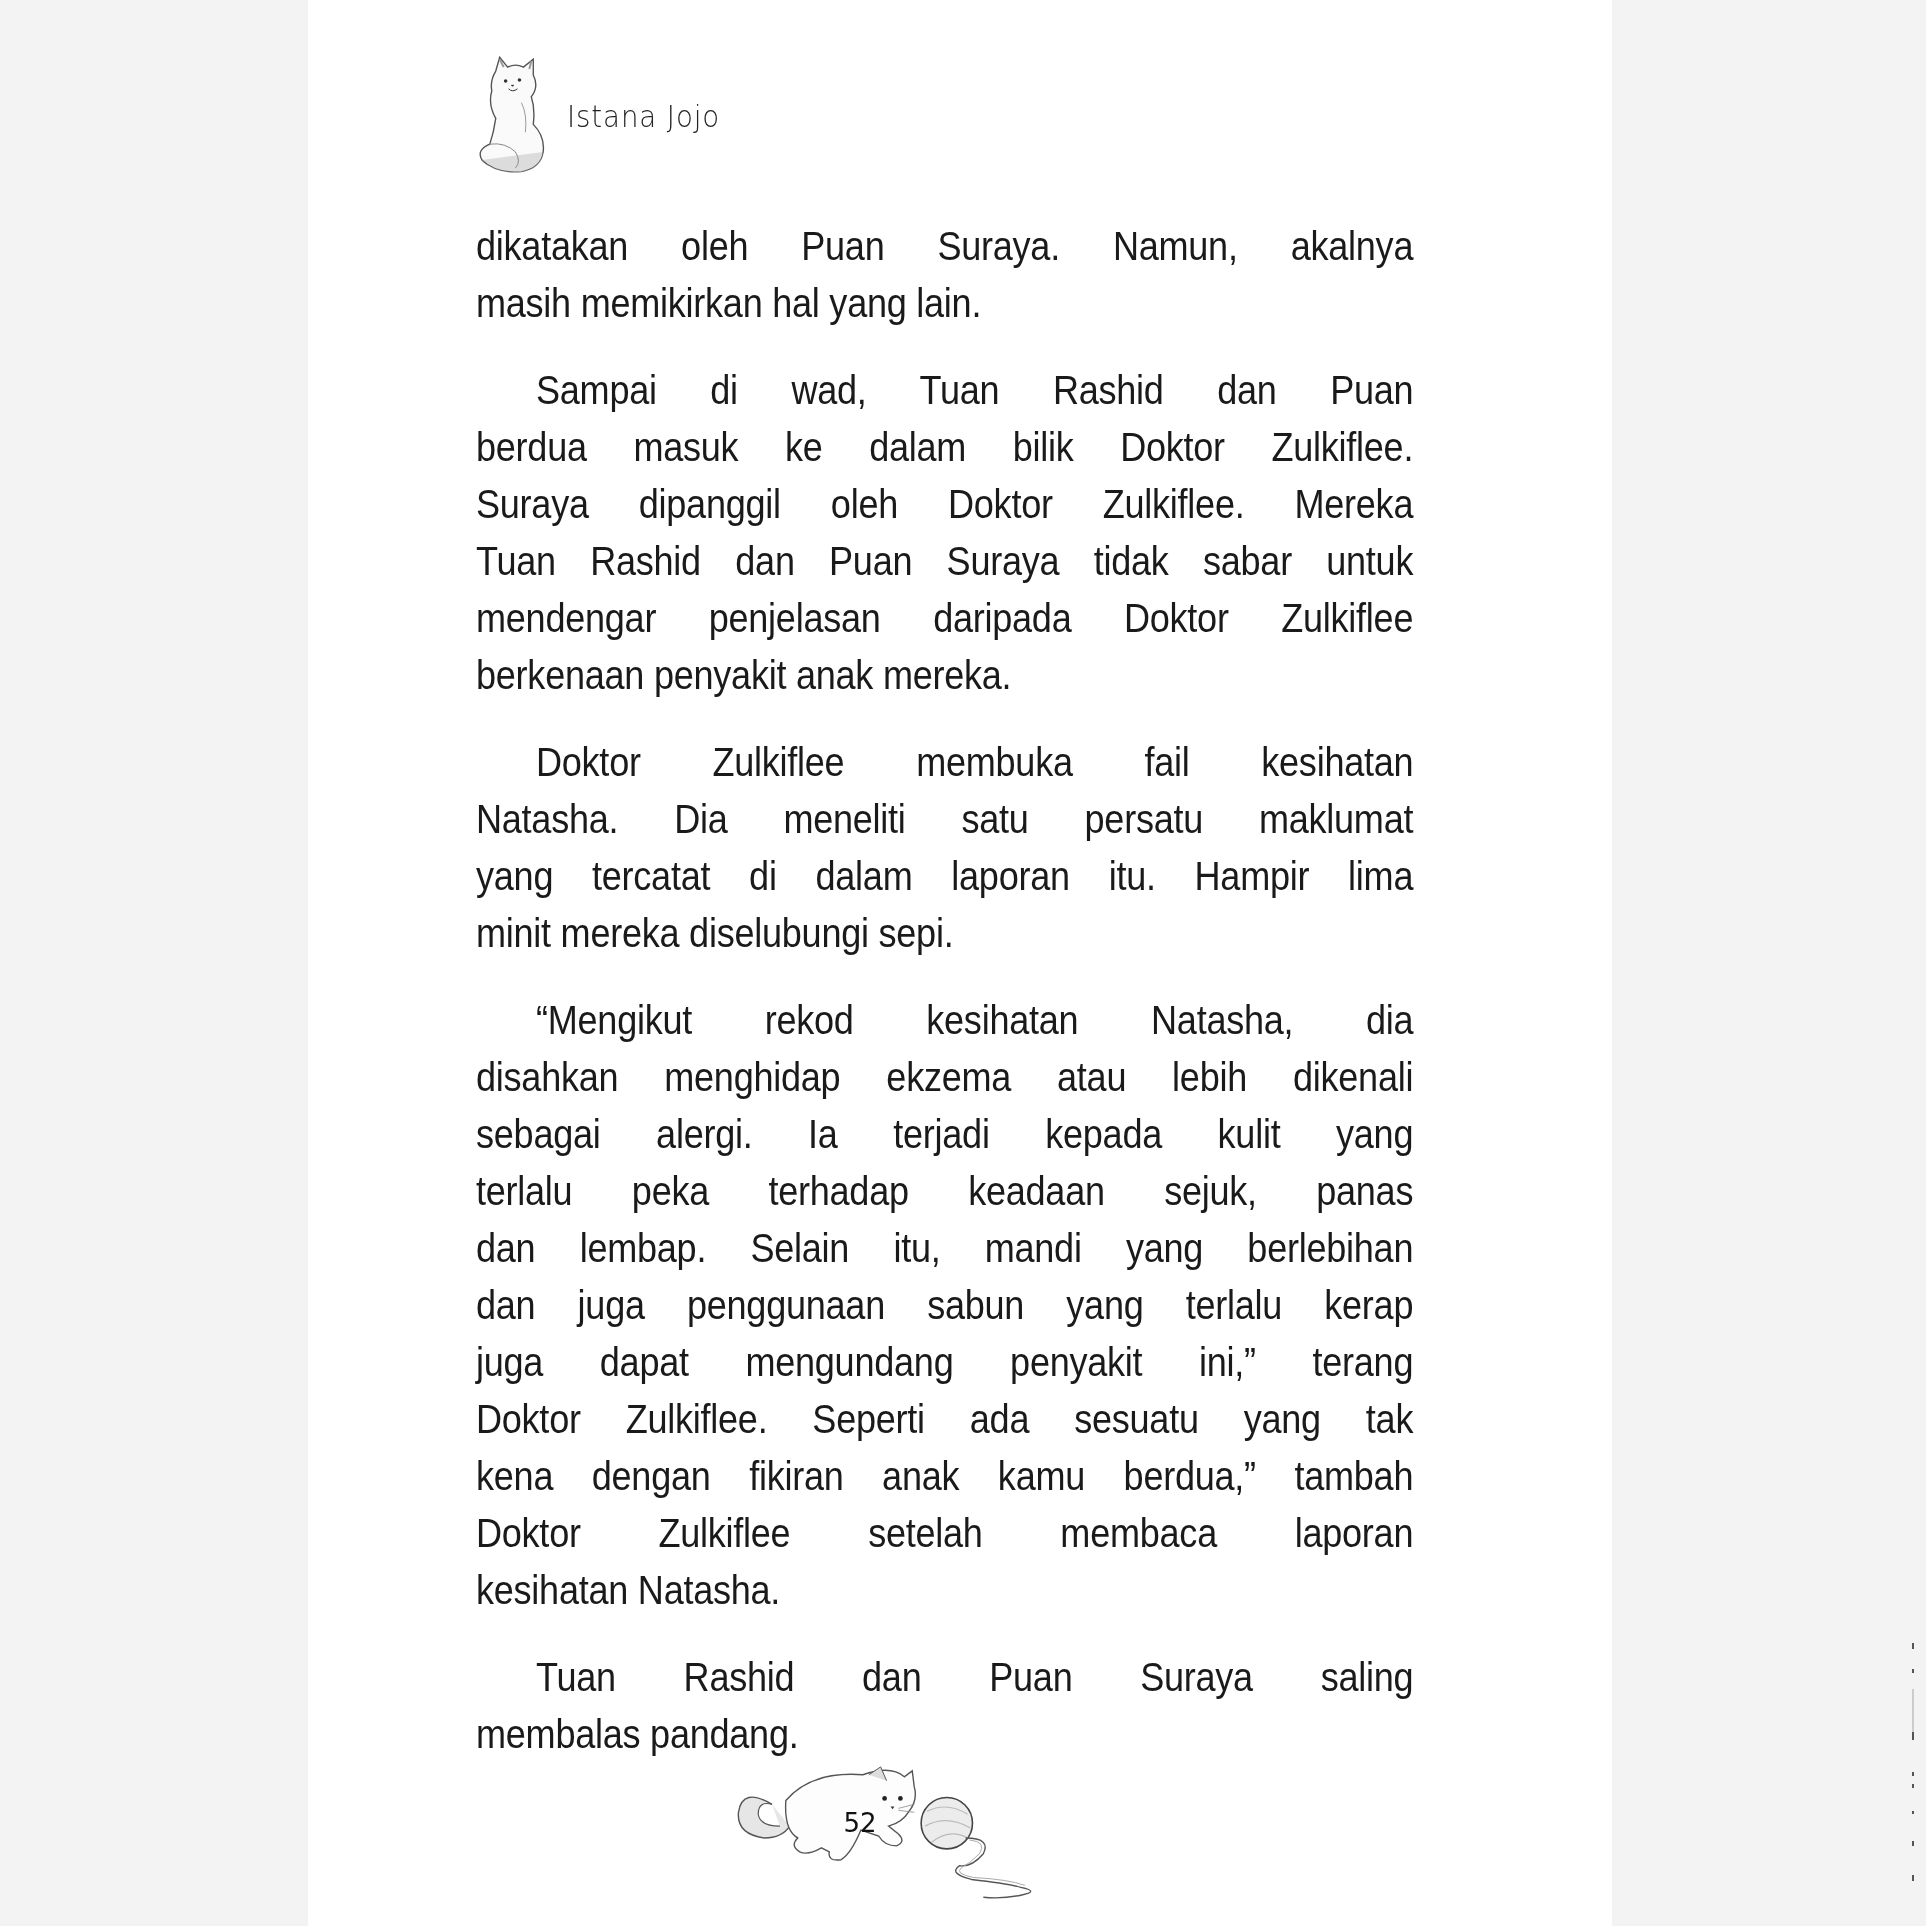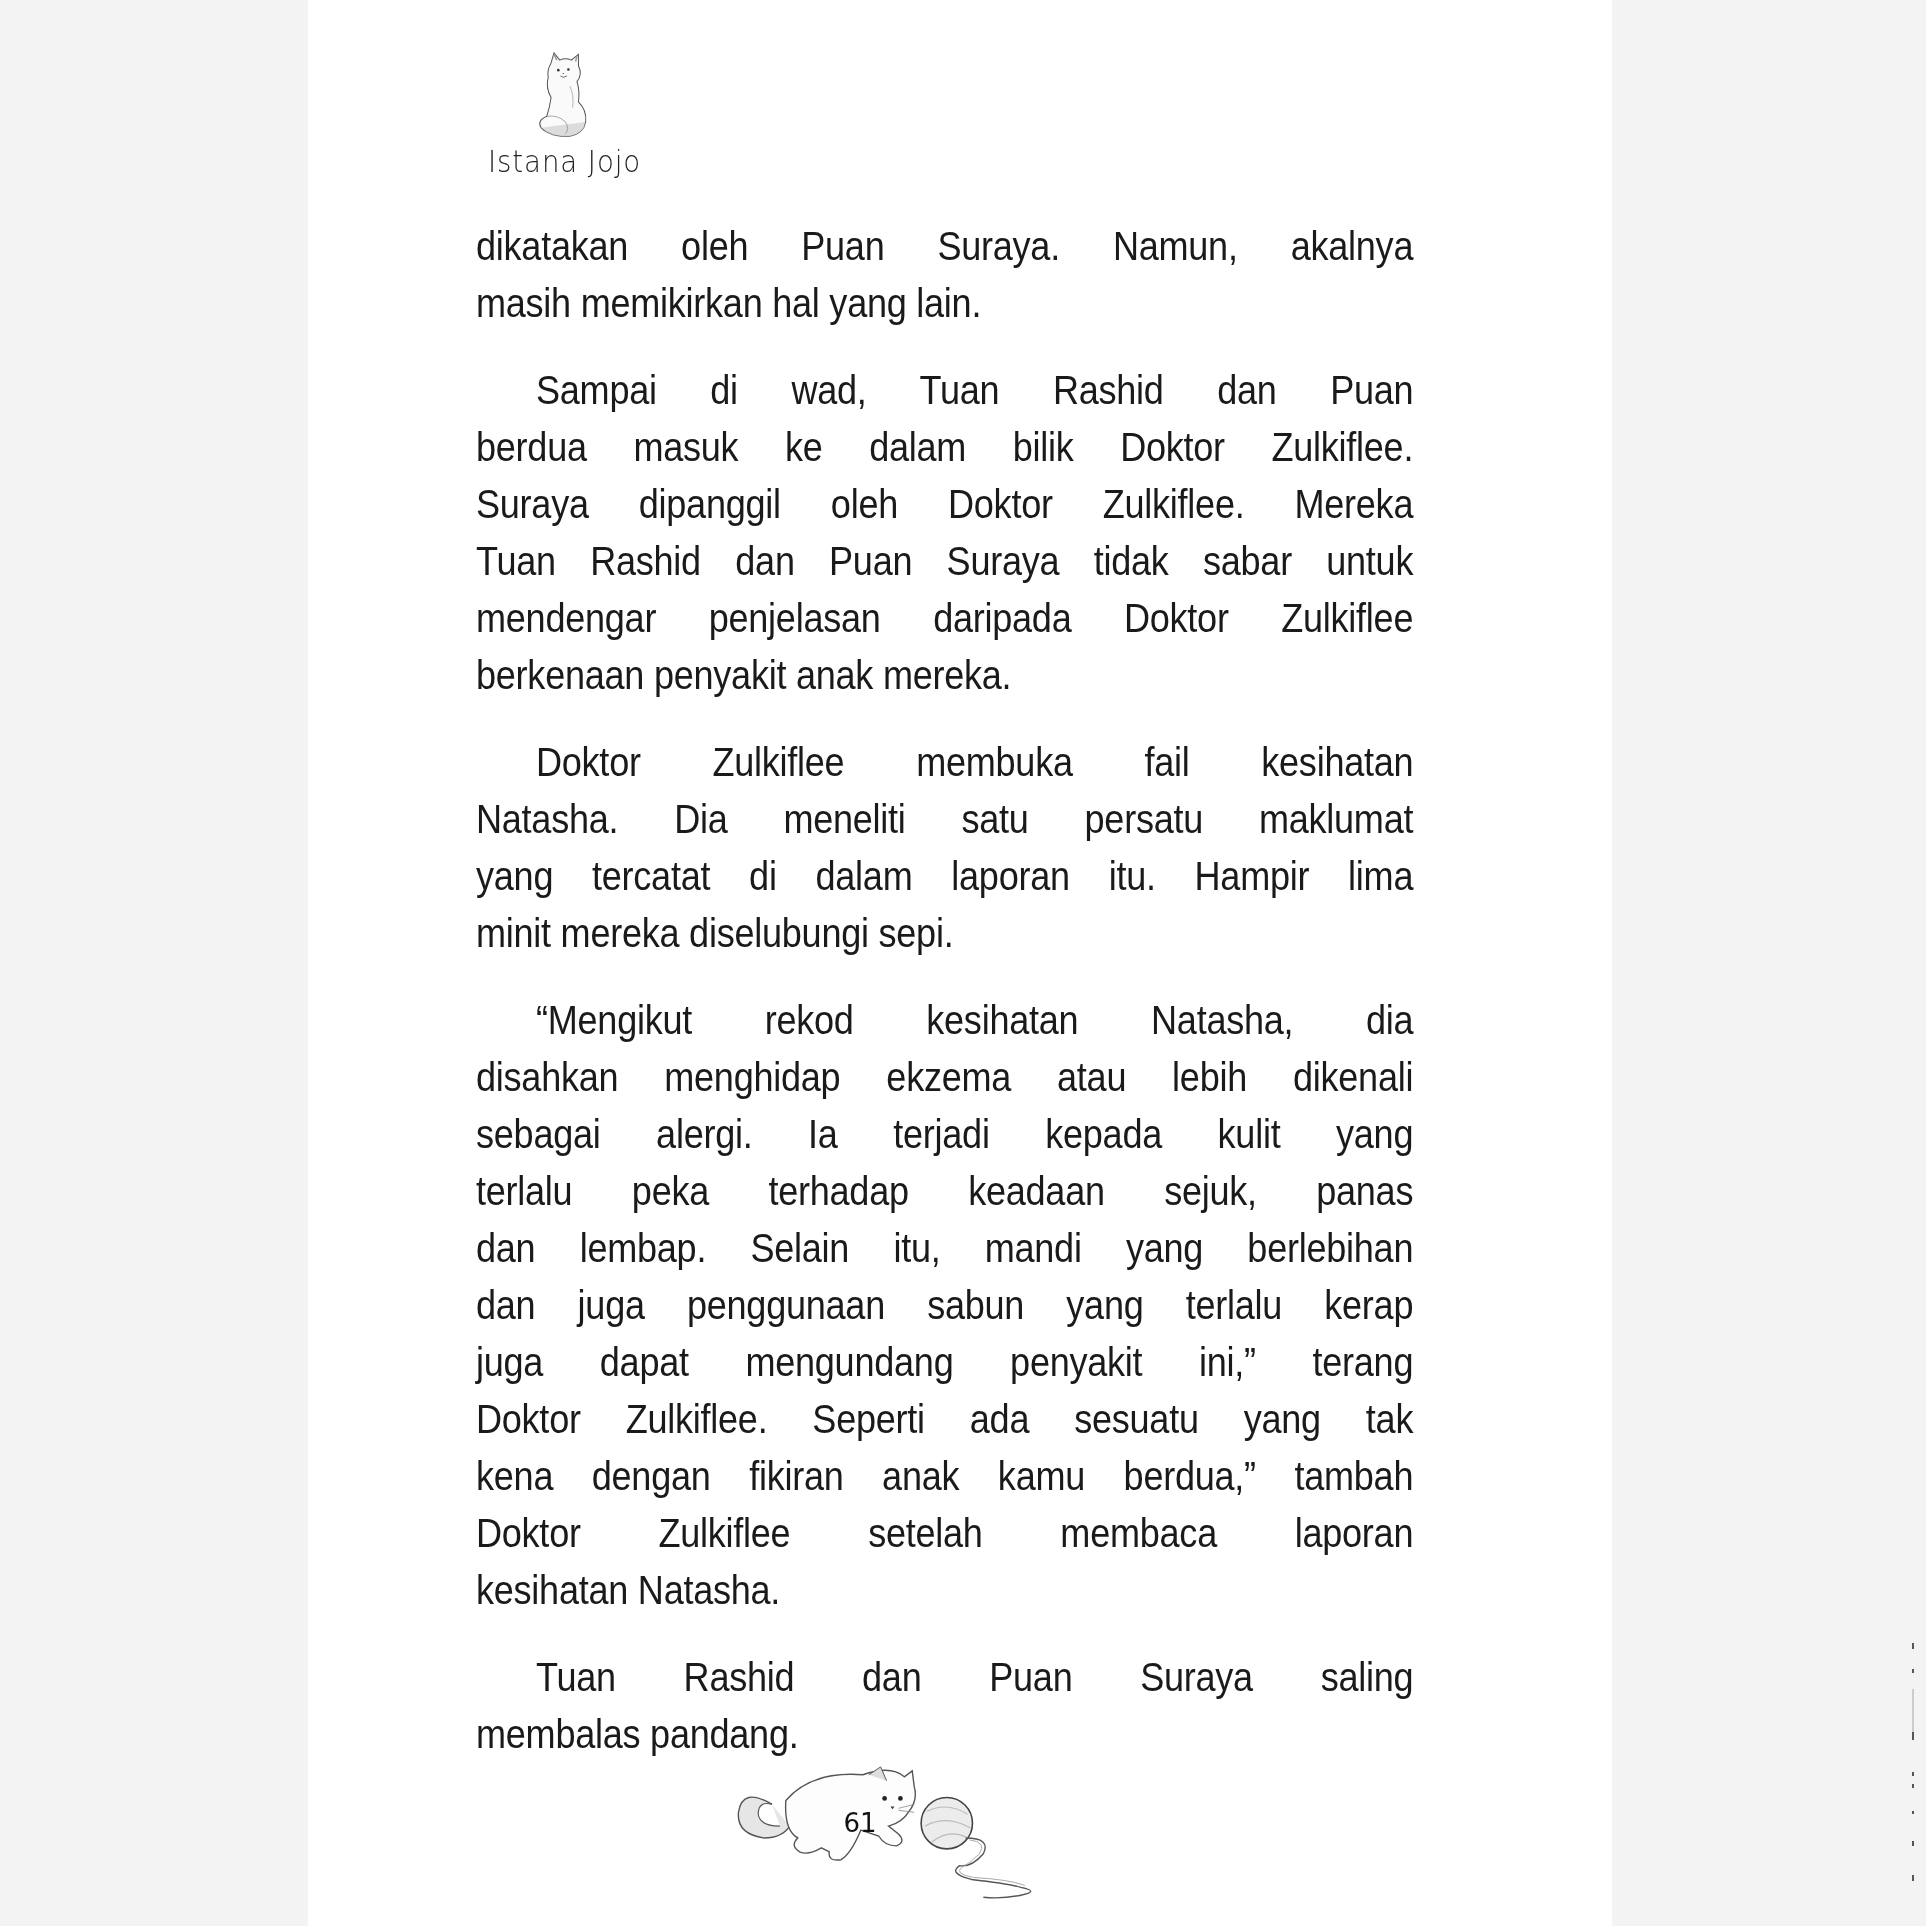--- a/index.html
+++ b/index.html
@@ -21,21 +21,20 @@
       height: 1927px;
       background: #ffffff;
     }
     .header {
       position: absolute;
       left: 168px;
       top: 50px;
       height: 129px;
       display: flex;
       align-items: center;
-      flex-direction: column;
     }
     .header-cat {
       width: 79px;
       height: 124px;
     }
     .header-title {
       margin-left: 12px;
       margin-top: 4px;
       font-family: "DejaVu Sans", sans-serif;
       font-size: 30px;
@@ -186,21 +185,21 @@
       <circle cx="178" cy="42" r="2.4" fill="#222"></circle>
       <path d="M168 50 L172 50 L170 53 Z" fill="#333"></path>
       <path d="M176 52 L192 48 M176 54 L192 56" stroke="#888" stroke-width="0.8"></path>
 
       <circle cx="225" cy="67" r="26" fill="#ececec" stroke="#444" stroke-width="1.6"></circle>
       <path d="M205 55 Q225 45 246 58 M203 70 Q225 58 249 72 M210 86 Q228 72 246 82" fill="none" stroke="#bbb" stroke-width="1.2"></path>
 
       <path d="M244 82 Q270 82 262 98 Q250 112 238 110 Q226 118 250 124 Q286 128 300 132 Q320 136 300 140 Q280 144 262 142" fill="none" stroke="#555" stroke-width="1.4"></path>
       <path d="M248 84 Q266 86 258 98 Q248 108 240 112 Q232 118 252 122 Q288 124 304 130" fill="none" stroke="#aaa" stroke-width="1"></path>
     </svg>
-    <span class="page-number">61</span>
+    <span class="page-number">52</span>
   </div>
 
   <div class="right-edge-marks">
     <span style="top:0px;height:6px"></span>
     <span style="top:26px;height:4px"></span>
     <span style="top:46px;height:44px;background:#ccc"></span>
     <span style="top:89px;height:8px"></span>
     <span style="top:129px;height:4px"></span>
     <span style="top:141px;height:4px"></span>
     <span style="top:168px;height:3px"></span>

